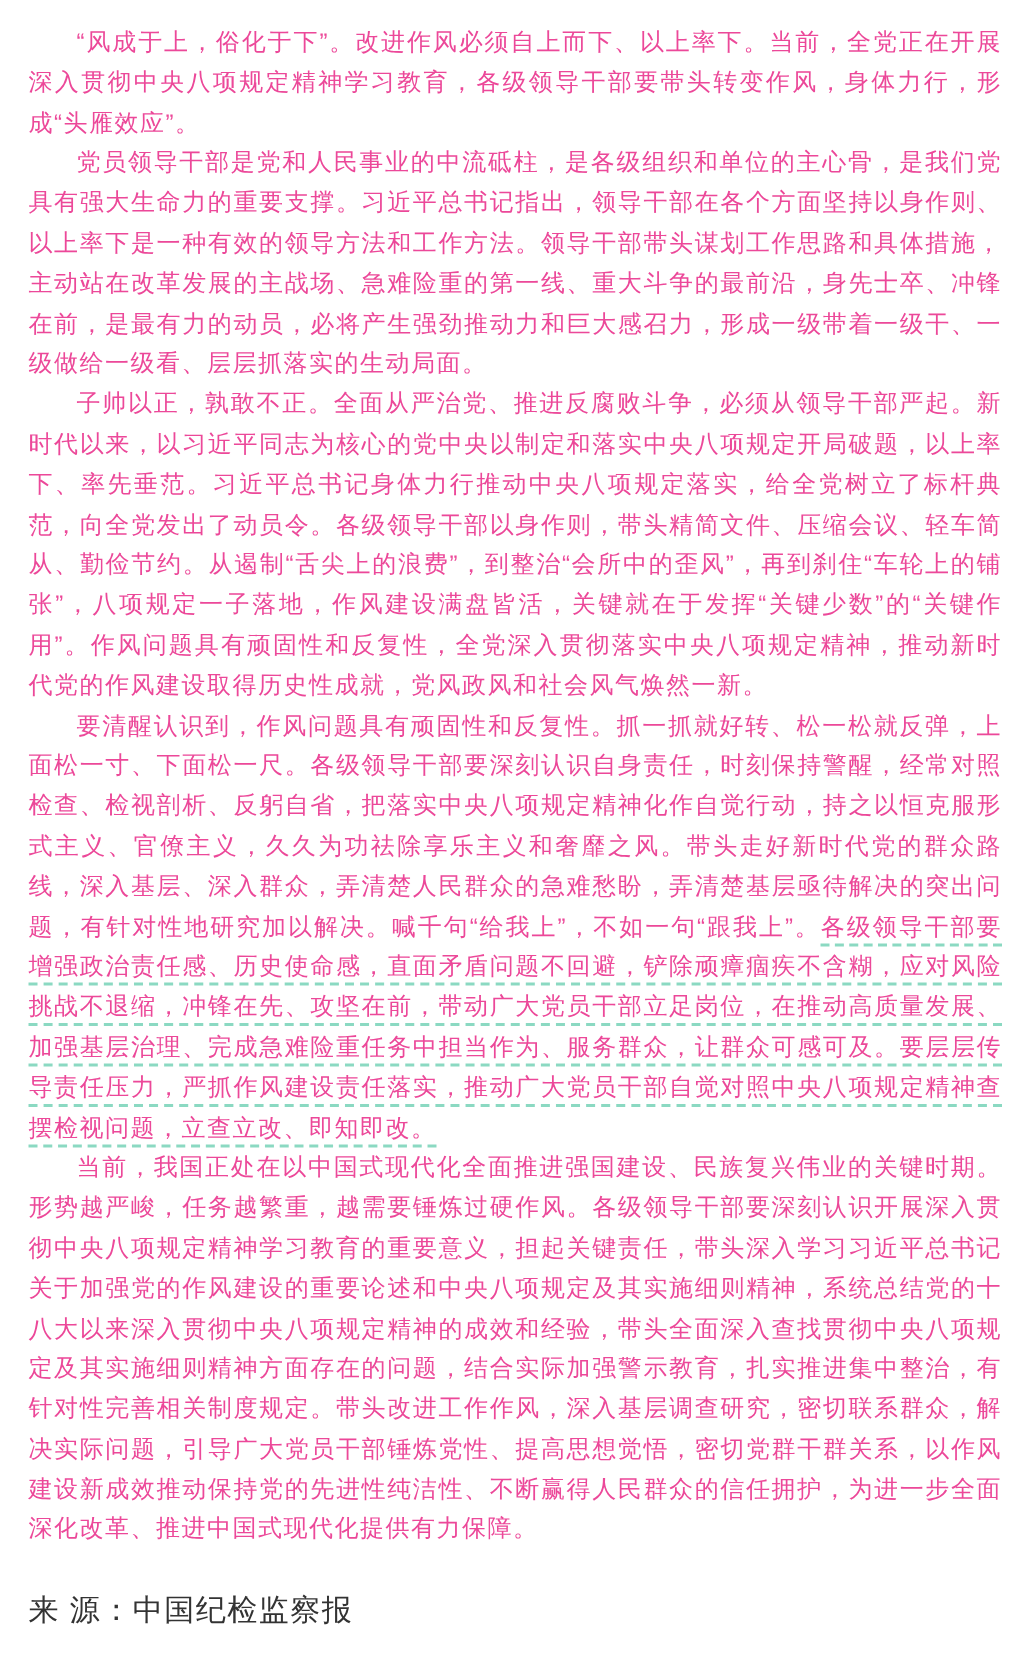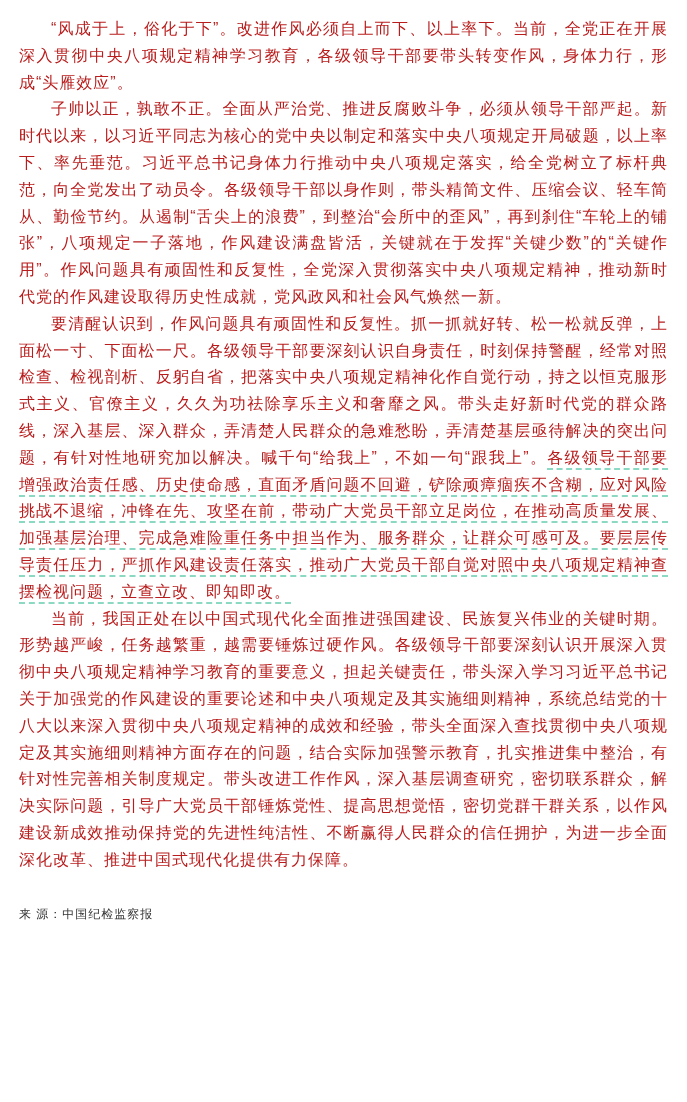--- a/index.html
+++ b/index.html
@@ -16,39 +16,40 @@
     font-family: "Liberation Sans", "DejaVu Sans", sans-serif;
     color: #333333;
   }
   .article p.para {
     margin: 0;
     font-size: 16px;
     line-height: 26.8px;
     letter-spacing: 1px;
     text-align: justify;
     text-indent: 2em;
-    color: #b91c1c;
+    color: #ec4899;
     word-break: break-all;
   }
   .article p.para span.u {
     border-bottom: 2px dashed #8bd9c2;
     padding-bottom: 2px;
   }
   .source {
     margin: 27px 0 0 0;
-    font-size: 12px;
+    font-size: 20px;
     line-height: 26.8px;
     letter-spacing: 1px;
     color: #333333;
   }
 </style>
 </head>
 <body>
 
 <div class="page">
   <div class="article" id="article">
       <p class="para"><span>“风成于上，俗化于下”。改进作风必须自上而下、以上率下。当前，全党正在开展深入贯彻中央八项规定精神学习教育，各级领导干部要带头转变作风，身体力行，形成“头雁效应”。</span></p>
+      <p class="para"><span>党员领导干部是党和人民事业的中流砥柱，是各级组织和单位的主心骨，是我们党具有强大生命力的重要支撑。习近平总书记指出，领导干部在各个方面坚持以身作则、以上率下是一种有效的领导方法和工作方法。领导干部带头谋划工作思路和具体措施，主动站在改革发展的主战场、急难险重的第一线、重大斗争的最前沿，身先士卒、冲锋在前，是最有力的动员，必将产生强劲推动力和巨大感召力，形成一级带着一级干、一级做给一级看、层层抓落实的生动局面。</span></p>
       <p class="para"><span>子帅以正，孰敢不正。全面从严治党、推进反腐败斗争，必须从领导干部严起。新时代以来，以习近平同志为核心的党中央以制定和落实中央八项规定开局破题，以上率下、率先垂范。习近平总书记身体力行推动中央八项规定落实，给全党树立了标杆典范，向全党发出了动员令。各级领导干部以身作则，带头精简文件、压缩会议、轻车简从、勤俭节约。从遏制“舌尖上的浪费”，到整治“会所中的歪风”，再到刹住“车轮上的铺张”，八项规定一子落地，作风建设满盘皆活，关键就在于发挥“关键少数”的“关键作用”。作风问题具有顽固性和反复性，全党深入贯彻落实中央八项规定精神，推动新时代党的作风建设取得历史性成就，党风政风和社会风气焕然一新。</span></p>
       <p class="para"><span>要清醒认识到，作风问题具有顽固性和反复性。抓一抓就好转、松一松就反弹，上面松一寸、下面松一尺。各级领导干部要深刻认识自身责任，时刻保持警醒，经常对照检查、检视剖析、反躬自省，把落实中央八项规定精神化作自觉行动，持之以恒克服形式主义、官僚主义，久久为功祛除享乐主义和奢靡之风。带头走好新时代党的群众路线，深入基层、深入群众，弄清楚人民群众的急难愁盼，弄清楚基层亟待解决的突出问题，有针对性地研究加以解决。喊千句“给我上”，不如一句“跟我上”。</span><span class="u">各级领导干部要增强政治责任感、历史使命感，直面矛盾问题不回避，铲除顽瘴痼疾不含糊，应对风险挑战不退缩，冲锋在先、攻坚在前，带动广大党员干部立足岗位，在推动高质量发展、加强基层治理、完成急难险重任务中担当作为、服务群众，让群众可感可及。要层层传导责任压力，严抓作风建设责任落实，推动广大党员干部自觉对照中央八项规定精神查摆检视问题，立查立改、即知即改。</span></p>
       <p class="para"><span>当前，我国正处在以中国式现代化全面推进强国建设、民族复兴伟业的关键时期。形势越严峻，任务越繁重，越需要锤炼过硬作风。各级领导干部要深刻认识开展深入贯彻中央八项规定精神学习教育的重要意义，担起关键责任，带头深入学习习近平总书记关于加强党的作风建设的重要论述和中央八项规定及其实施细则精神，系统总结党的十八大以来深入贯彻中央八项规定精神的成效和经验，带头全面深入查找贯彻中央八项规定及其实施细则精神方面存在的问题，结合实际加强警示教育，扎实推进集中整治，有针对性完善相关制度规定。带头改进工作作风，深入基层调查研究，密切联系群众，解决实际问题，引导广大党员干部锤炼党性、提高思想觉悟，密切党群干群关系，以作风建设新成效推动保持党的先进性纯洁性、不断赢得人民群众的信任拥护，为进一步全面深化改革、推进中国式现代化提供有力保障。</span></p>
     </div>
   <p class="source">来 源：中国纪检监察报</p>
 </div>
 
 </body></html>

